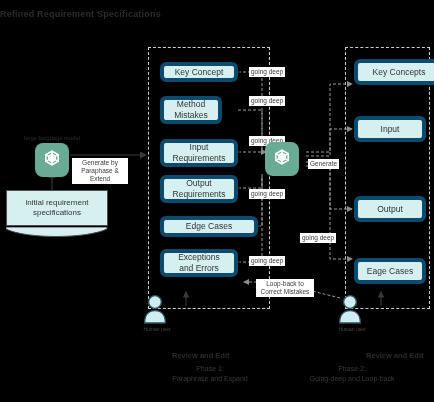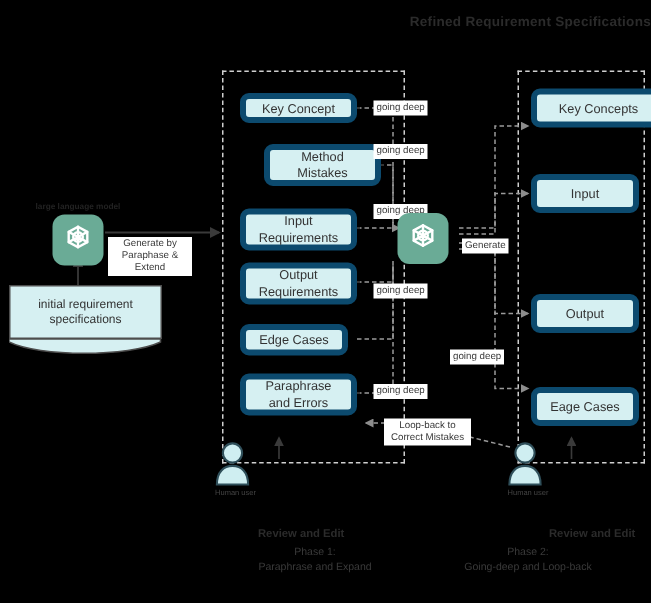--- a/index.html
+++ b/index.html
@@ -7,21 +7,21 @@
     width:434px;height:402px;
     background:#000000;
     font-family:"Liberation Sans", sans-serif;
     overflow:hidden;
     position:relative;
   }
   #stage{position:absolute;inset:0;width:434px;height:402px;}
 
   .ttl{
     position:absolute;left:0;top:9px;width:434px;
-    text-align:right;
+    text-align:left;
     font-size:9px;font-weight:bold;color:#2b2b2b;
     letter-spacing:.2px;
   }
 
   
   .dashbox{
     position:absolute;
     border:1px dashed #cfcfcf;
     box-sizing:border-box;
   }
@@ -174,46 +174,46 @@
     </div>
   </div>
   <div class="docwave">
     <svg width="102" height="12" viewBox="0 0 102 12">
       <path d="M0,0 L0,2 C20,12 80,12 101,2 L101,0 Z" fill="#d6f0f2" stroke="#4d4d4d" stroke-width="1"></path>
     </svg>
   </div>
 
   <div class="sbox" style="left:160px;top:62px;width:78px;height:20px;">Key Concept</div>
 
-  <div class="sbox" style="left:176px;top:96px;width:78px;height:28px;">
+  <div class="sbox" style="left:160px;top:96px;width:62px;height:28px;">
     <div>
       <span>Method</span><br>
       <span>Mistakes</span>
     </div>
   </div>
 
   <div class="sbox" style="left:160px;top:139px;width:78px;height:28px;">
     <div>
       <span>Input</span><br>
       <span>Requirements</span>
     </div>
   </div>
 
   <div class="sbox" style="left:160px;top:175px;width:78px;height:28px;">
     <div>
       <span>Output</span><br>
       <span>Requirements</span>
     </div>
   </div>
 
-  <div class="sbox" style="left:160px;top:216px;width:72px;height:21px;">Edge Cases</div>
+  <div class="sbox" style="left:160px;top:216px;width:98px;height:21px;">Edge Cases</div>
 
   <div class="sbox" style="left:160px;top:249px;width:78px;height:28px;">
     <div>
-      <span>Paraphrase</span><br>
+      <span>Exceptions</span><br>
       <span>and Errors</span>
     </div>
   </div>
 
   <div class="chip" style="left:249px;top:67px;">going deep</div>
   <div class="chip" style="left:249px;top:96px;">going deep</div>
   <div class="chip" style="left:249px;top:136px;">going deep</div>
   <div class="chip" style="left:249px;top:189px;">going deep</div>
   <div class="chip" style="left:300px;top:233px;">going deep</div>
   <div class="chip" style="left:249px;top:256px;">going deep</div>

